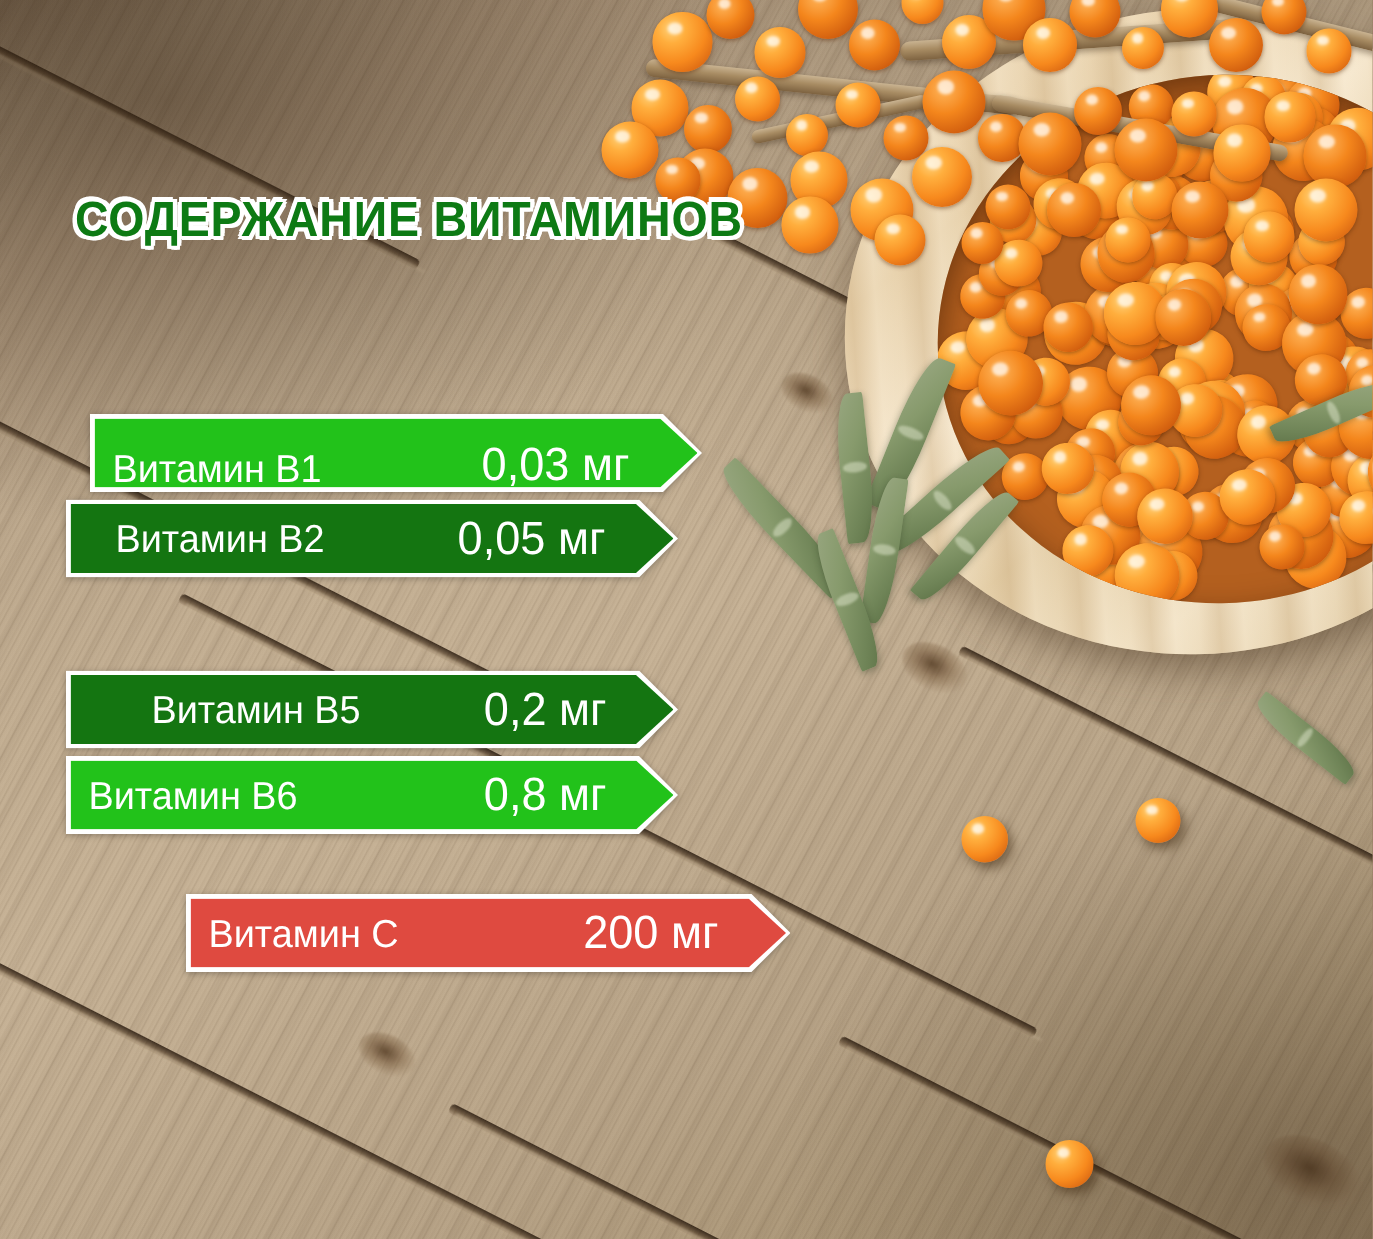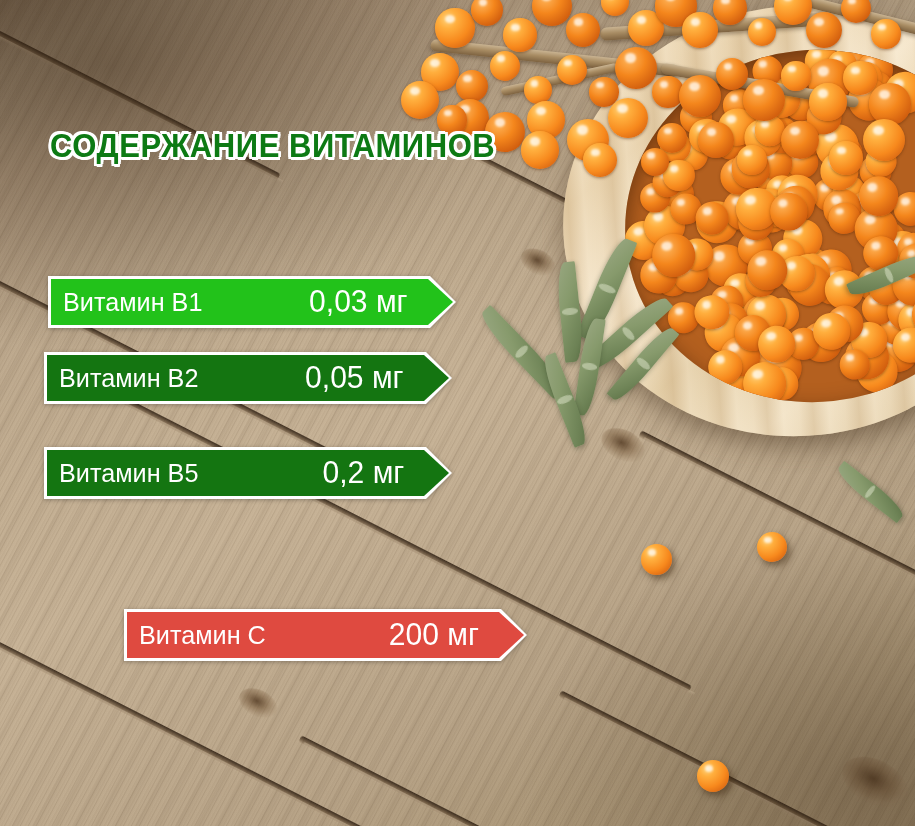--- a/index.html
+++ b/index.html
@@ -457,39 +457,45 @@
     </div>
   <div id="loose-berries">
       <div class="berry" style="left: 641px; top: 544px; width: 31px; height: 31px; box-shadow: rgba(60, 38, 14, 0.55) 3px 4px 7px;"></div>
       <div class="berry" style="left: 757px; top: 532px; width: 30px; height: 30px; box-shadow: rgba(60, 38, 14, 0.55) 3px 4px 7px;"></div>
       <div class="berry" style="left: 697px; top: 760px; width: 32px; height: 32px; box-shadow: rgba(60, 38, 14, 0.55) 3px 4px 7px;"></div>
     </div>
 
   <div class="headline">СОДЕРЖАНИЕ ВИТАМИНОВ</div>
 
   <div id="bars">
-      <div class="bar" style="left: 48px; top: 276px; width: 408px;">
+      <div class="bar" style="left: 60px; top: 276px; width: 408px; align-items: flex-end;">
         <div class="shape"></div>
         <div class="fill" style="background: rgb(34, 194, 26);"></div>
         <span class="label">Витамин В1</span>
         <span class="value">0,03 мг</span>
       </div>
-      <div class="bar" style="left: 44px; top: 352px; width: 408px;">
+      <div class="bar" style="left: 44px; top: 333px; width: 408px; padding-left: 18px;">
         <div class="shape"></div>
         <div class="fill" style="background: rgb(20, 117, 17);"></div>
         <span class="label">Витамин В2</span>
         <span class="value">0,05 мг</span>
       </div>
-      <div class="bar" style="left: 44px; top: 447px; width: 408px;">
+      <div class="bar" style="left: 44px; top: 447px; width: 408px; padding-left: 42px;">
         <div class="shape"></div>
         <div class="fill" style="background: rgb(20, 117, 17);"></div>
         <span class="label">Витамин В5</span>
         <span class="value">0,2 мг</span>
       </div>
-      <div class="bar" style="left: 124px; top: 609px; width: 403px;">
+      <div class="bar" style="left: 44px; top: 504px; width: 408px;">
+        <div class="shape"></div>
+        <div class="fill" style="background: rgb(34, 194, 26);"></div>
+        <span class="label">Витамин В6</span>
+        <span class="value">0,8 мг</span>
+      </div>
+      <div class="bar" style="left: 124px; top: 596px; width: 403px;">
         <div class="shape"></div>
         <div class="fill" style="background: rgb(223, 74, 64);"></div>
         <span class="label">Витамин С</span>
         <span class="value">200 мг</span>
       </div>
     </div>
 
 </div>
 
 </body></html>

